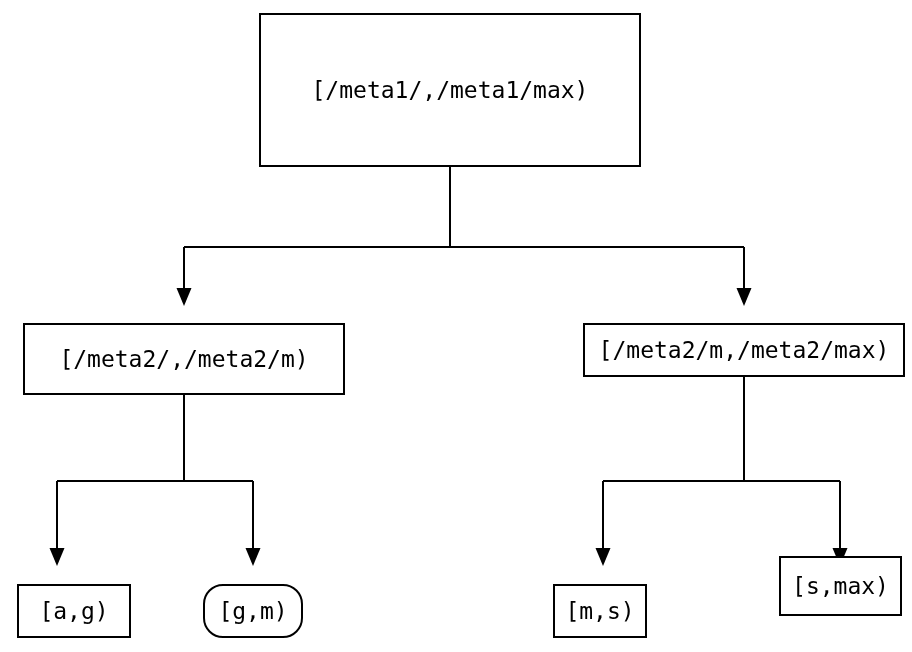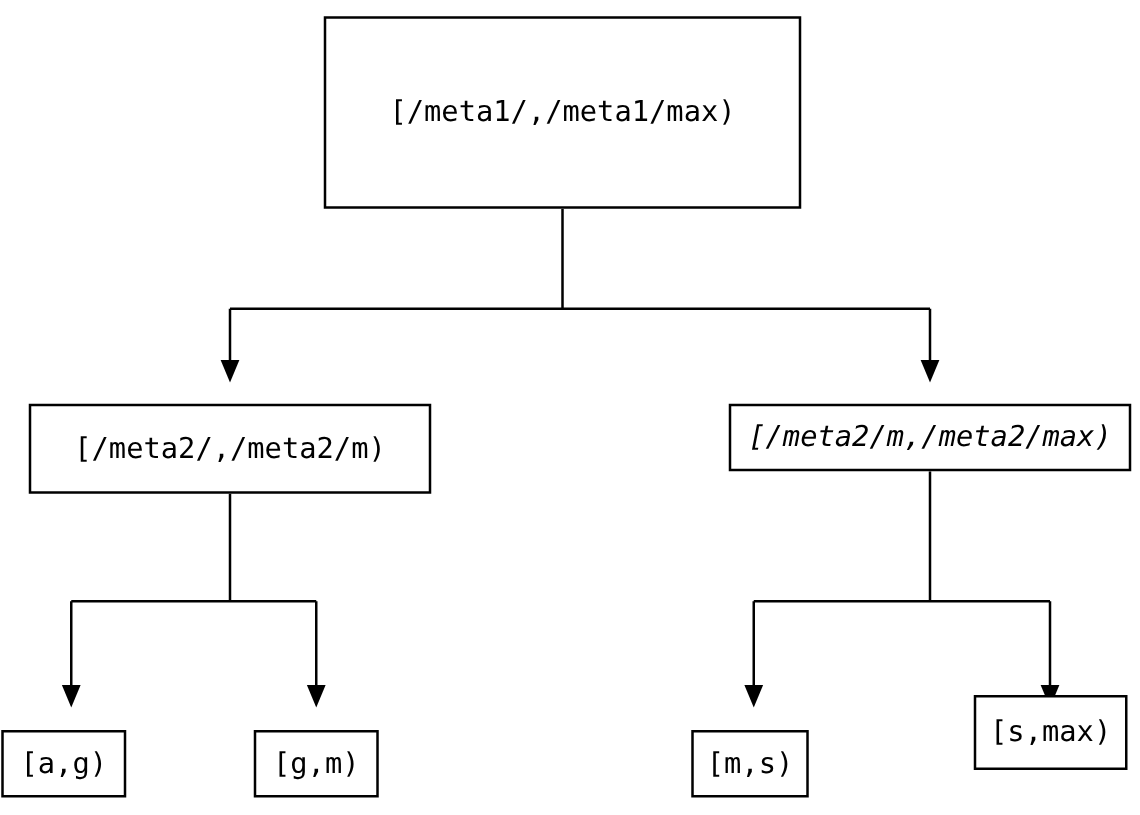--- a/index.html
+++ b/index.html
@@ -39,23 +39,23 @@
     align-items: center;
     justify-content: center;
     font-family: "DejaVu Sans Mono", "Liberation Mono", monospace;
     font-size: 23px;
     line-height: 1;
     color: #000000;
     white-space: nowrap;
   }
   #node-root  { left: 259px; top: 13px;  width: 382px; height: 154px; }
   #node-left  { left: 23px;  top: 323px; width: 322px; height: 72px; }
-  #node-right { left: 583px; top: 323px; width: 322px; height: 54px; font-style: italic; }
-  #node-ag    { left: 1px;   top: 584px; width: 100px; height: 54px; }
-  #node-gm    { left: 203px; top: 584px; width: 100px; height: 54px; }
+  #node-right { left: 583px; top: 323px; width: 322px; height: 54px; }
+  #node-ag    { left: 17px;   top: 584px; width: 114px; height: 54px; }
+  #node-gm    { left: 203px; top: 584px; width: 100px; height: 54px; border-radius: 20px; }
   #node-ms    { left: 553px; top: 584px; width: 94px; height: 54px; }
   #node-smax  { left: 779px; top: 556px; width: 123px; height: 60px; }
 </style>
 </head>
 <body>
 
 <div class="stage">
 
   <svg class="edges" viewBox="0 0 912 652" xmlns="http://www.w3.org/2000/svg">
 

